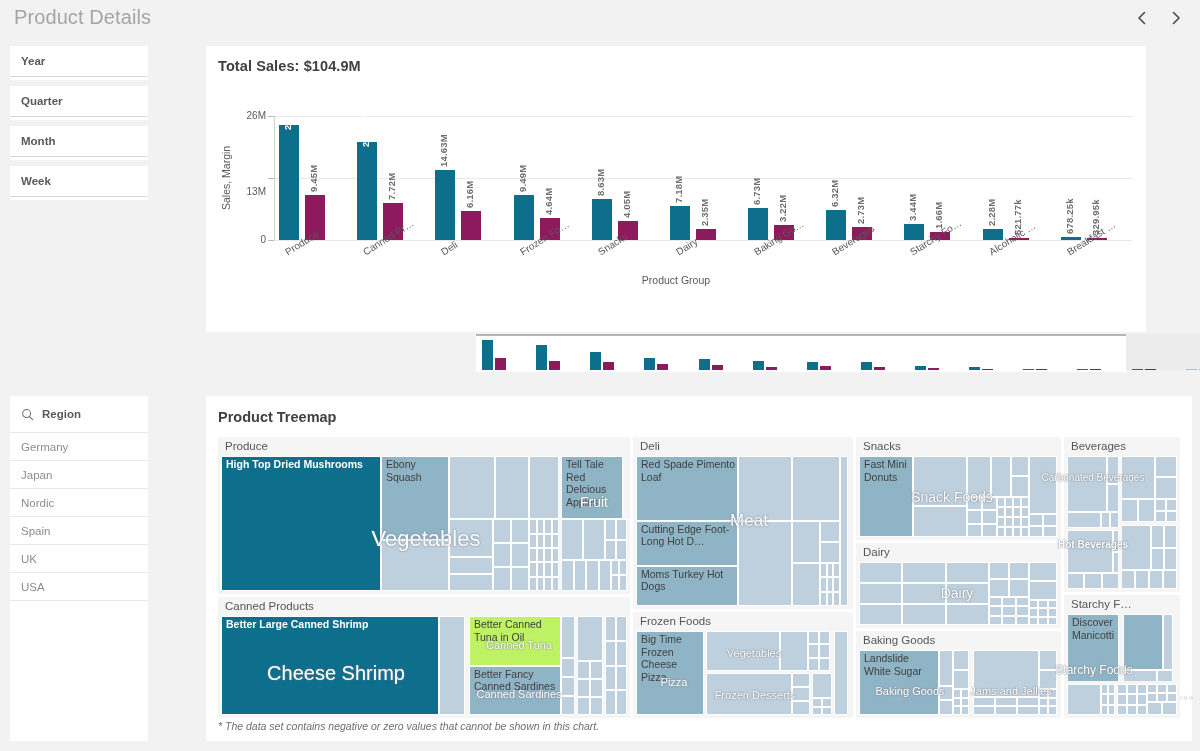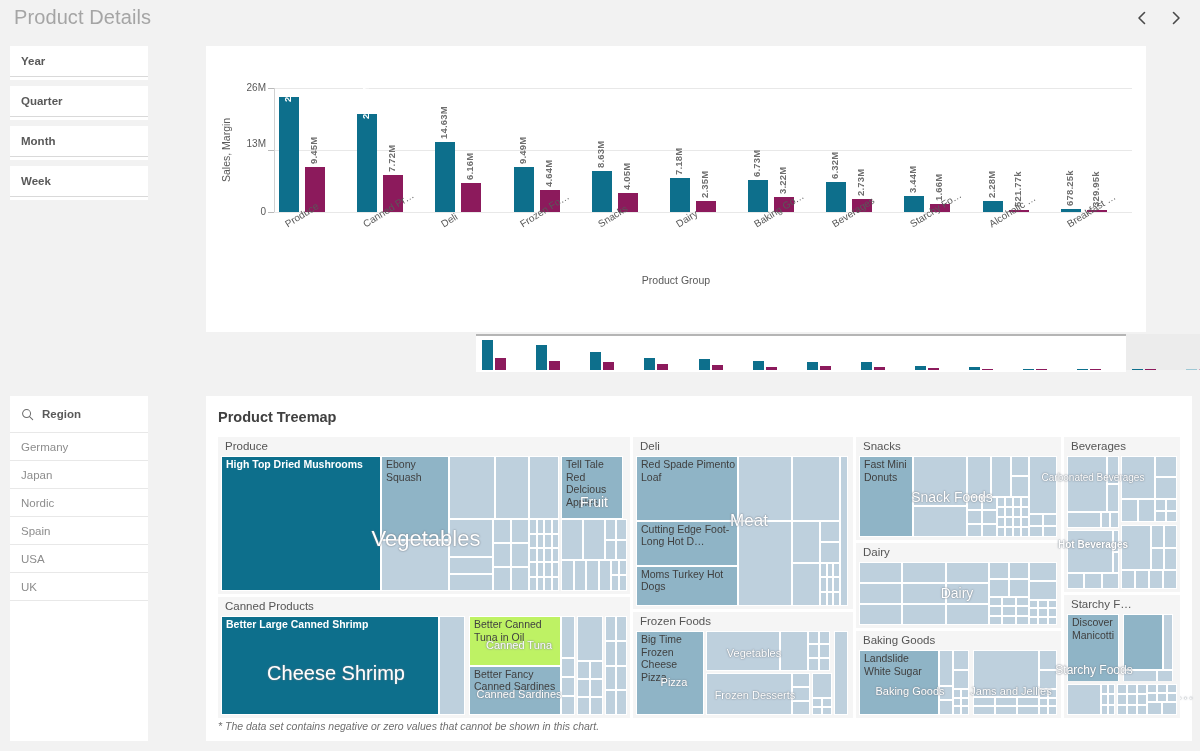--- a/index.html
+++ b/index.html
@@ -196,33 +196,34 @@
   <div class="region-item">
       <span>Japan</span>
     </div>
   <div class="region-item">
       <span>Nordic</span>
     </div>
   <div class="region-item">
       <span>Spain</span>
     </div>
   <div class="region-item">
+      <span>UK</span>
+    </div>
+  <div class="region-item">
       <span>USA</span>
     </div>
-  <div class="region-item">
-      <span>UK</span>
-    </div>
 </div>
 
 <div class="card" id="bar-card">
+  <div class="card-title">Total Sales: $104.9M</div>
   <div class="barchart" id="barchart">
       <div class="ytick" style="left: 20px; top: 160px;">0</div>
       <div class="gridline" style="top: 166px;"></div>
       <div style="position: absolute; left: 62px; width: 6px; height: 1px; background: rgb(185, 185, 185); top: 166px;"></div>
-      <div class="ytick" style="left: 20px; top: 92px;">13M</div>
+      <div class="ytick" style="left: 20px; top: 112px;">13M</div>
       <div class="gridline" style="top: 104px;"></div>
       <div style="position: absolute; left: 62px; width: 6px; height: 1px; background: rgb(185, 185, 185); top: 104px;"></div>
       <div class="ytick" style="left: 20px; top: 36px;">26M</div>
       <div class="gridline" style="top: 42px;"></div>
       <div style="position: absolute; left: 62px; width: 6px; height: 1px; background: rgb(185, 185, 185); top: 42px;"></div>
       <div class="axis-vline"></div>
       <div class="axis-y-title" style="top: 136px;">Sales, Margin</div>
       <div class="plot">
         <div class="bar sales" style="left: 4px; width: 20px; height: 115.225px;"></div>
         <div class="bar-label inside" style="left: 18px; bottom: 110.225px;">24.16M</div>

